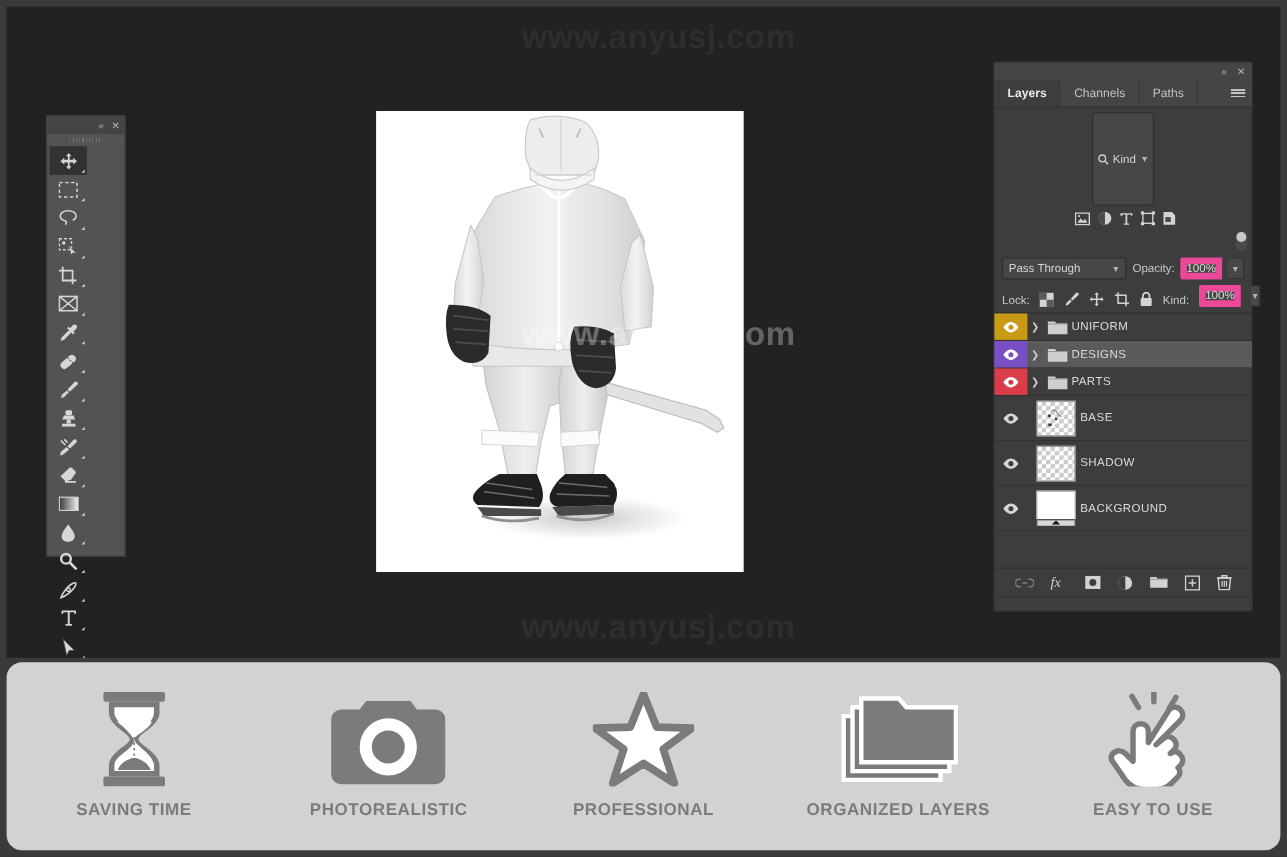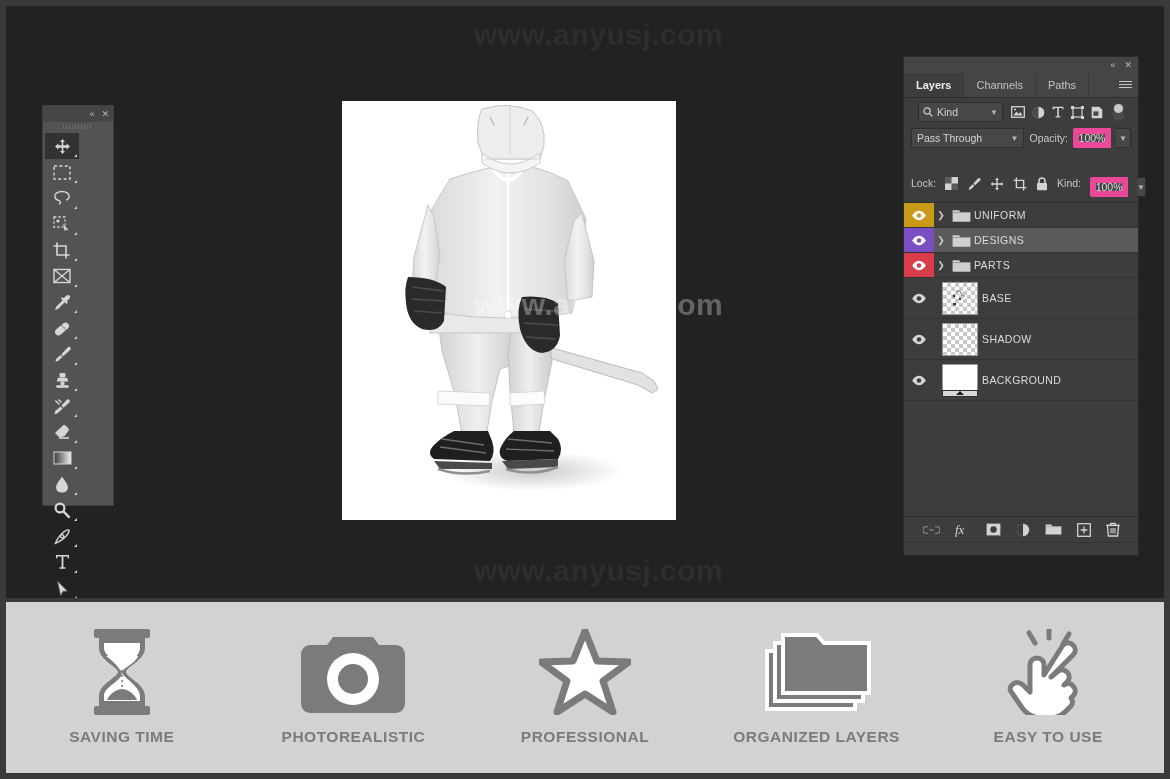--- a/index.html
+++ b/index.html
@@ -102,21 +102,21 @@
   .lp-tab.active { background: #3d3d3d; color: #e9e9e9; font-weight: bold; }
   .lp-menu {
     position: absolute; right: 6px; top: 0; bottom: 0;
     display: flex; align-items: center; cursor: pointer;
   }
   .lp-menu i {
     display: block; width: 13px; height: 9px;
     background-image: repeating-linear-gradient(to bottom,#c6c6c6 0 1.5px,transparent 1.5px 3px);
   }
 
-  .lp-row { display: flex; align-items: center; padding: 4px 14px; gap: 5px; }
+  .lp-row { display: flex; align-items: center; padding: 4px 4px; gap: 5px; flex-direction: column; }
   .sel-kind {
     flex: 0 0 85px; height: 20px; background: #474747;
     border: 1px solid #2e2e2e; border-radius: 2px;
     display: flex; align-items: center; gap: 4px; padding: 0 4px;
     font-size: 10.5px; color: #d2d2d2; cursor: pointer;
   }
   .sel-kind .caret { margin-left: auto; font-size: 8px; color: #b4b4b4; }
   .filt-icons { display: flex; align-items: center; gap: 7px; margin-left: 3px; }
   .filt-icons > div { cursor: pointer; display: flex; }
   .filt-toggle {
@@ -143,21 +143,21 @@
     font-size: 10.5px; color: #dcdcdc;
     display: flex; align-items: center; justify-content: center; cursor: text;
   }
   .numcaret {
     width: 15px; height: 20px; background: #474747;
     border: 1px solid #2e2e2e; border-left: none; border-radius: 0 2px 2px 0;
     display: flex; align-items: center; justify-content: center;
     font-size: 8px; color: #b4b4b4; cursor: pointer;
   }
 
-  .lock-row { display: flex; align-items: flex-start; padding: 2px 7px 5px; gap: 9px; margin-top: 24px; }
+  .lock-row { display: flex; align-items: flex-end; padding: 2px 7px 5px; gap: 9px; }
   .lock-row > .lk { cursor: pointer; display: flex; }
 
   .layers-list { border-top: 1px solid #2f2f2f; }
   .layer {
     display: flex; align-items: center; height: 25px;
     border-bottom: 1px solid #323232; cursor: pointer;
   }
   .layer.tall { height: 41px; }
   .layer.selected { background: #5a5a5a; }
   .eye {
@@ -188,21 +188,21 @@
   .lp-resize {
     position: absolute; left: 0; right: 0; bottom: 0; height: 13px;
     background: #3d3d3d; border-top: 1px solid #333;
   }
 
   
   #footer {
     position: absolute; left: 6px; top: 602px;
     width: 1158px; height: 171px;
     background: #d2d2d2;
-    display: flex; align-items: center; justify-content: space-around;
+    display: flex; align-items: center; justify-content: space-around; border-radius: 14px;
   }
   .feature { display: flex; flex-direction: column; align-items: center; gap: 13px; width: 170px; }
   .feature .ficon { height: 86px; display: flex; align-items: flex-end; justify-content: center; }
   .feature .flabel {
     font-size: 15.5px; font-weight: bold; color: #7b7b7b;
     letter-spacing: .5px; white-space: nowrap;
   }
 </style>
 </head>
 <body>

